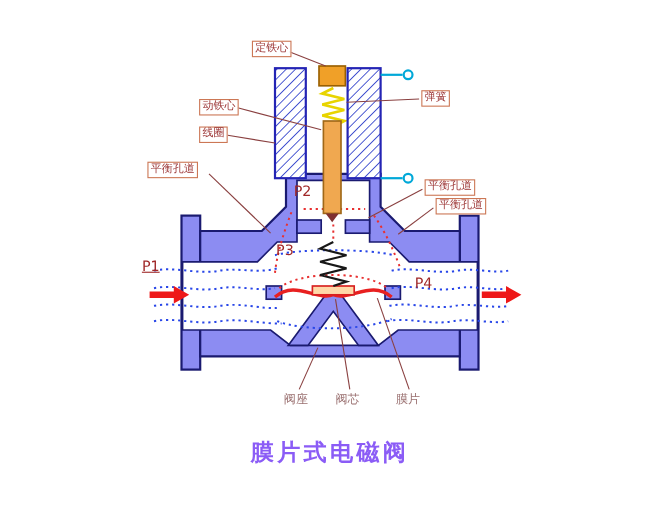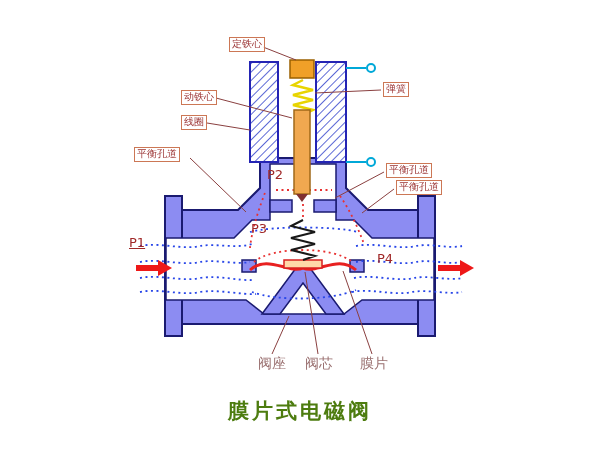--- a/index.html
+++ b/index.html
@@ -23,26 +23,26 @@
     position:absolute; font-size:10px; line-height:1.25; color:#9b3333;
     white-space:nowrap; z-index:3;
   }
   .lbl.boxed {
     border:1px solid #cc7755; padding:0 2px; background:rgba(255,255,255,0.85);
   }
   .ptext {
     position:absolute; font-size:13px; color:#a02828; white-space:nowrap; z-index:3;
   }
   .sub-lbl {
-    position:absolute; font-size:14px; color:#9a7070; white-space:nowrap; z-index:3;
+    position:absolute; font-size:11px; color:#9a7070; white-space:nowrap; z-index:3;
   }
   .title {
     position:absolute; left:0; right:0; top:397px; text-align:center;
     font-family:"DejaVu Serif", serif; font-size:21px; font-weight:bold;
-    color:#4d7c0f; letter-spacing:3px; z-index:3;
+    color:#8b5cf6; letter-spacing:3px; z-index:3;
   }
 </style>
 </head>
 <body>
 
 <div class="stage">
 
   <svg width="600" height="466" viewBox="0 0 600 466">
     <defs>
       <pattern id="hatch" width="6" height="6" patternUnits="userSpaceOnUse" patternTransform="rotate(45)">

